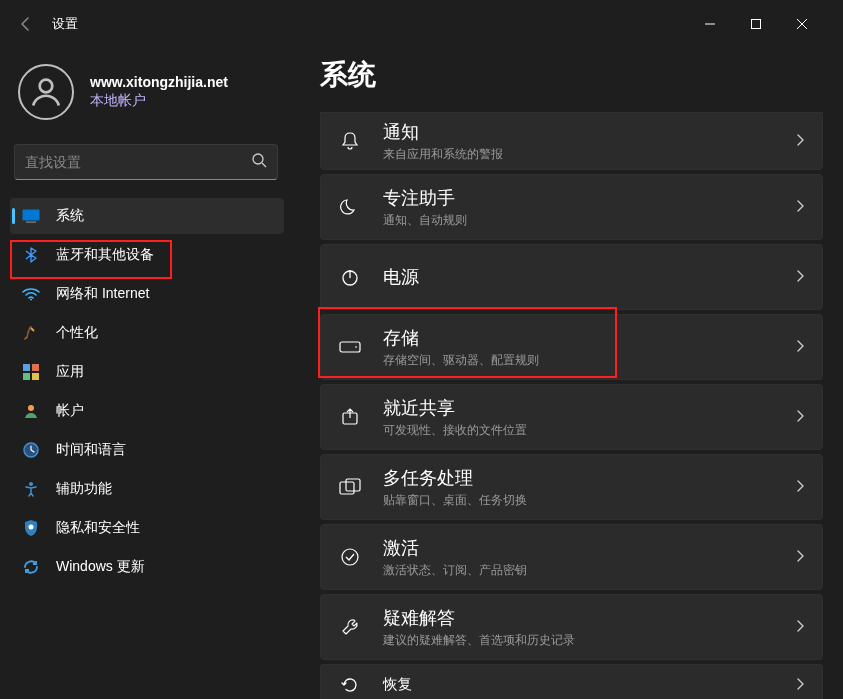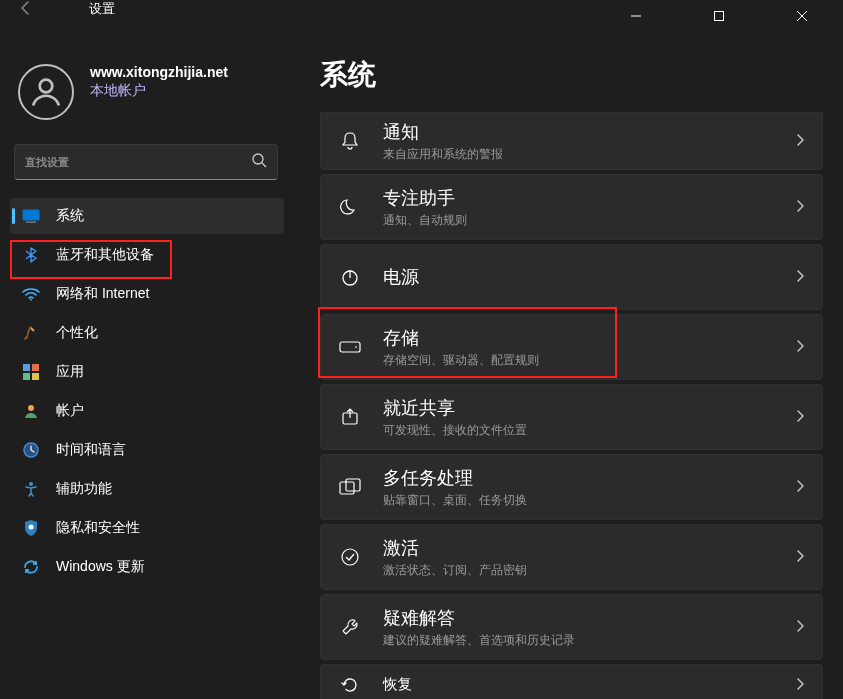--- a/index.html
+++ b/index.html
@@ -1,34 +1,34 @@
 <!DOCTYPE html>
 <html><head>
   <meta charset="utf-8">
   <style>
     * { margin: 0; padding: 0; box-sizing: border-box; }
     body { background: #1e1e1e; color: #fff; font-family: "Segoe UI", "Microsoft YaHei", sans-serif; width: 843px; height: 699px; overflow: hidden; }
 
-    .titlebar { height: 48px; display: flex; padding: 0 18px 0 18px; gap: 37px; }
+    .titlebar { height: 48px; display: flex; align-items: center; padding: 0 18px 0 18px; }
     .titlebar .back { width: 16px; height: 16px; display: flex; align-items: center; justify-content: center; color: #8a8a8a; margin-right: 18px; }
     .titlebar .title { font-size: 13px; color: #fff; }
     .titlebar .spacer { flex: 1; }
     .win-btn { width: 46px; height: 32px; display: flex; align-items: center; justify-content: center; color: #fff; }
     .win-btn svg { width: 10px; height: 10px; }
 
     .content { display: flex; height: calc(100% - 48px); }
     .sidebar { width: 290px; padding: 10px 6px 0 10px; }
-    .profile { display: flex; padding: 6px 8px 18px 8px; gap: 16px; }
+    .profile { display: flex; align-items: center; padding: 6px 8px 18px 8px; gap: 16px; }
     .avatar { width: 56px; height: 56px; border-radius: 50%; border: 2.5px solid #bfbfbf; display: flex; align-items: center; justify-content: center; color:#bfbfbf; }
     .avatar svg { width: 36px; height: 36px; }
     .profile-text .l1 { font-weight: 600; font-size: 14px; color:#fff; }
     .profile-text .l2 { font-size: 14px; color: #c4b5fd; margin-top: 2px; }
 
     .search { margin: 6px 6px 18px 4px; height: 36px; background: #2b2b2b; border: 1px solid #3a3a3a; border-bottom: 1.5px solid #888; border-radius: 4px; display: flex; align-items: center; padding: 0 10px; }
-    .search input { flex:1; background: transparent; border:none; outline:none; color:#ccc; font-size: 11px; font-family: inherit; font-weight: bold; }
+    .search input { flex:1; background: transparent; border:none; outline:none; color:#ccc; font-size: 14px; font-family: inherit; }
     .search input::placeholder { color: #888; }
     .search .sicon { color:#ccc; }
 
     .nav { display: flex; flex-direction: column; gap: 3px; }
     .nav-item { display: flex; align-items: center; height: 36px; padding: 0 12px; border-radius: 4px; font-size: 14px; color:#fff; cursor: pointer; position: relative; }
     .nav-item .nicon { width: 18px; height: 18px; margin-right: 16px; display:flex; align-items:center; justify-content:center; }
     .nav-item.active { background: #2d2d2d; }
     .nav-item.active::before { content:""; position:absolute; left:2px; top:10px; bottom:10px; width:3px; background:#4cc2ff; border-radius:2px; }
     .red-box-sidebar { position:absolute; left:10px; top:192px; width:162px; height:39px; border:2.5px solid #ff1f1f; pointer-events:none; }
 

